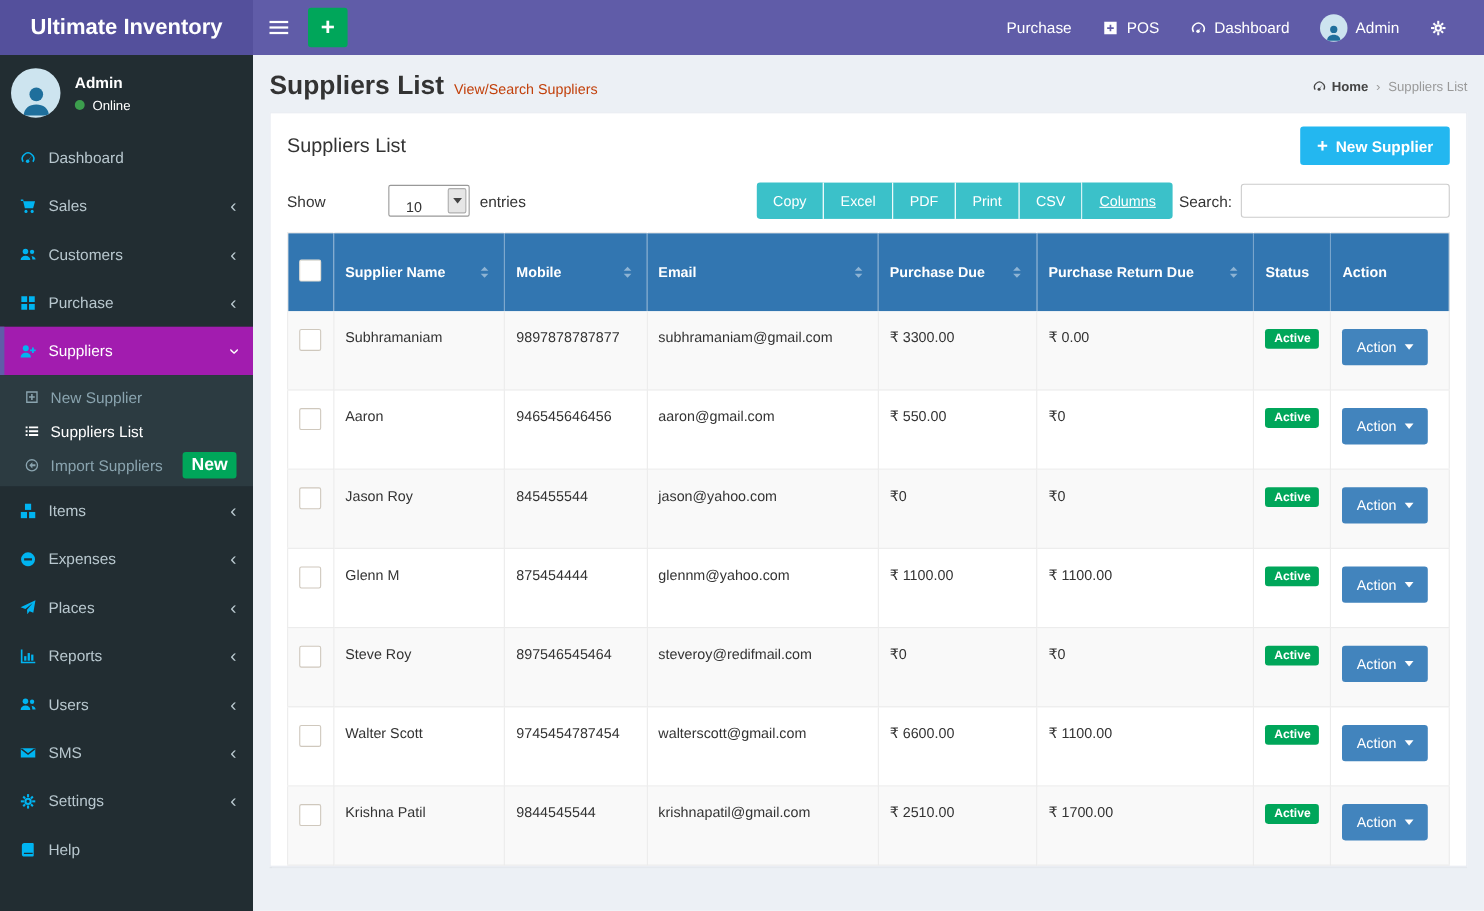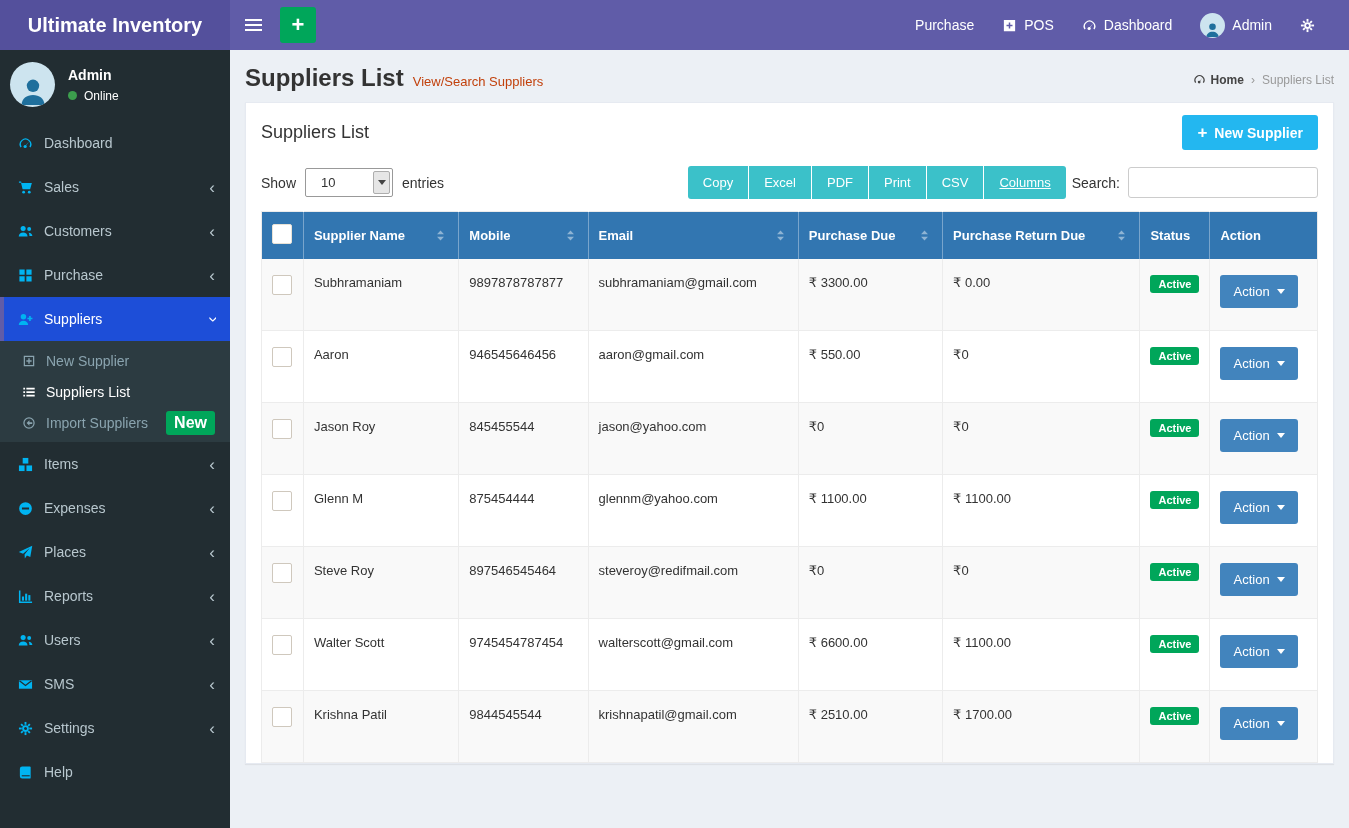--- a/index.html
+++ b/index.html
@@ -24,21 +24,21 @@
   
   .sidebar { position:fixed; top:50px; left:0; bottom:0; width:230px; background:#222d32; color:#b8c7ce; z-index:10; }
   .user-panel { display:flex; align-items:center; gap:13px; padding:12px 10px 14px; }
   .avatar-lg { width:45px; height:45px; border-radius:50%; background:#cde4ef; color:#1f6f9c; display:flex; align-items:flex-end; justify-content:center; overflow:hidden; flex:none; }
   .avatar-lg .ic { width:32px; height:32px; }
   .user-name { color:#fff; font-weight:bold; font-size:14px; margin-bottom:6px; }
   .user-status { font-size:12px; color:#fff; display:flex; align-items:center; gap:7px; }
   .dot { width:9px; height:9px; border-radius:50%; background:#3c9e4d; }
   .menu-item { height:44px; display:flex; align-items:center; gap:10px; padding:0 15px 0 12px; font-size:14px; color:#b8c7ce; border-left:4px solid transparent; cursor:pointer; }
   .menu-item .mi-ic { color:#00b4f1; width:18px; display:flex; justify-content:center; }
-  .menu-item.active { background:#1d4ed8; color:#fff; border-left-color:#605ca8;text-align:center; }
+  .menu-item.active { background:#a21caf; color:#fff; border-left-color:#605ca8;text-align:center; }
   .chev { margin-left:auto; font-size:17px; line-height:1; color:#b8c7ce; }
   .chev.down { transform:rotate(-90deg); color:#fff; }
   .submenu { background:#2c3b41; padding:4px 0; }
   .submenu-item { height:31px; display:flex; align-items:center; gap:10px; padding:0 15px 0 22px; font-size:14px; color:#8aa4af; cursor:pointer; }
   .submenu-item .ic { width:14px; height:14px; }
   .submenu-item.active { color:#fff; }
   .badge-new { margin-left:auto; background:#00a65a; color:#fff; font-size:16px; font-weight:bold; padding:3px 8px; border-radius:3px; }
 
   
   .main { margin-left:230px; padding-top:50px; height:828px; display:flex; flex-direction:column; }
@@ -51,32 +51,32 @@
   .content { flex:1; padding:0 15px; }
 
   .box { background:#fff; border:1px solid #e6eaf1; box-shadow:0 1px 1px rgba(0,0,0,.06); }
   .box-header { padding:12px 15px 6px; display:flex; align-items:center; }
   .box-title { font-size:18px; color:#333; }
   .new-btn { margin-left:auto; background:#23b7f0; border:none; border-radius:3px; color:#fff; font-size:14px; font-weight:bold; padding:9px 15px; display:flex; align-items:center; gap:7px; cursor:pointer; }
   .new-btn .plus { font-size:17px; font-weight:bold; line-height:1; }
 
   .toolbar { display:flex; align-items:center; padding:10px 15px 12px; }
   .show-group { display:flex; align-items:center; gap:9px; font-size:14px; }
-  .select { width:88px; height:29px; border:1px solid #999; border-radius:2px; background:#fff; position:relative; display:flex; align-items:center; padding-left:15px; font-size:13px; cursor:pointer; }
+  .select { width:74px; height:29px; border:1px solid #999; border-radius:2px; background:#fff; position:relative; display:flex; align-items:flex-end; padding-left:15px; font-size:13px; cursor:pointer;margin-left:48px; }
   .select-arrow { position:absolute; right:2px; top:2px; bottom:2px; width:17px; background:#e6e6e6; border:1px solid #adadad; border-radius:2px; display:flex; align-items:center; justify-content:center; }
   .select-arrow::after { content:""; border:4px solid transparent; border-top:5px solid #444; margin-top:4px; }
   .export-group { margin-left:auto; display:flex; }
   .export-btn { background:#3bc1c9; border:none; border-left:1px solid #fff; color:#fff; font-size:13px; padding:9px 15px; cursor:pointer; }
   .export-btn:first-child { border-left:none; border-radius:3px 0 0 3px; }
   .export-btn:last-child { border-radius:0 3px 3px 0;text-decoration:underline; }
   .search-group { display:flex; align-items:center; gap:8px; font-size:14px; margin-left:6px; }
   .search-input { width:190px; height:31px; border:1px solid #ccc; border-radius:3px; padding:0 8px; font-size:13px; }
 
   table.grid { width:100%; border-collapse:collapse; font-size:13px; border:1px solid #ececec; }
-  .grid th { background:#3276b1; color:#fff; font-weight:bold; text-align:left; padding:12px 10px; border-right:1px solid rgba(255,255,255,.35); cursor:pointer; }
+  .grid th { background:#3276b1; color:#fff; font-weight:bold; text-align:left; padding:24px 10px; border-right:1px solid rgba(255,255,255,.35); cursor:pointer; }
   .grid th:last-child { border-right:none; }
   .grid th .sort { float:right; opacity:.45; }
   .grid td { padding:16px 10px 22px; border-bottom:1px solid #ececec; border-right:1px solid #ececec; color:#333; vertical-align:top; }
   .grid td:last-child { border-right:none; }
   .grid tbody tr:nth-child(odd) td { background:#f9f9f9; }
   .col-check { width:42px; } .col-name { width:158px; } .col-mobile { width:130px; }
   .col-email { width:212px; } .col-pdue { width:148px; } .col-prdue { width:204px; }
   .col-status { width:67px; } .col-action { width:108px; }
   .cbx { display:inline-block; width:20px; height:20px; background:#fff; border:1px solid #cfc8bd; border-radius:2px; cursor:pointer; }
   .th-cbx { border-color:#e8e2d6; }

